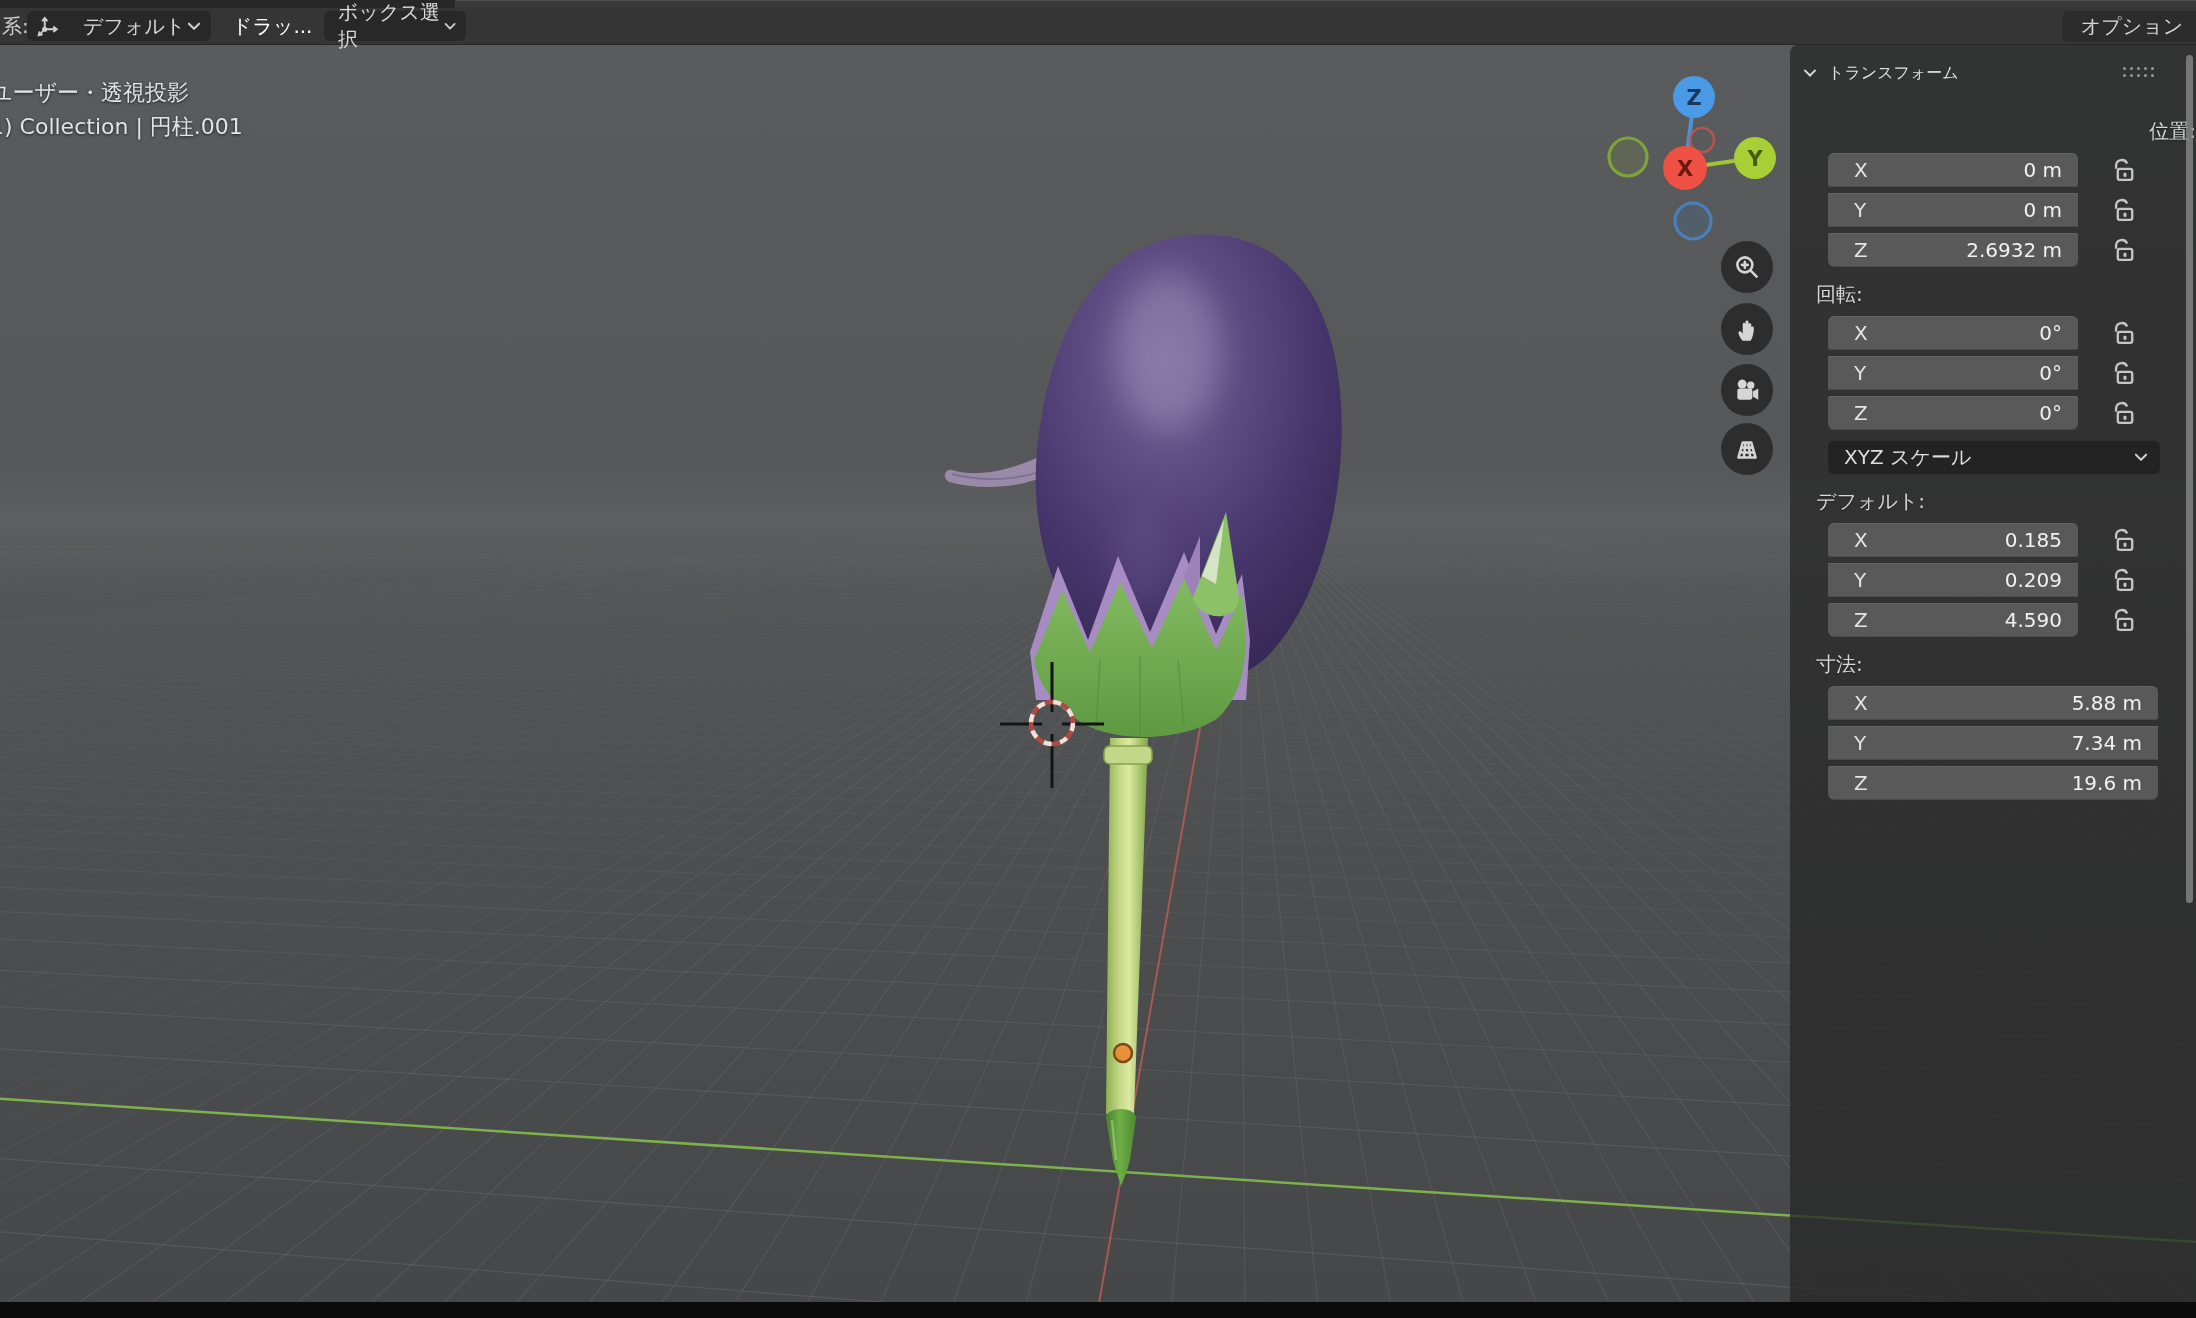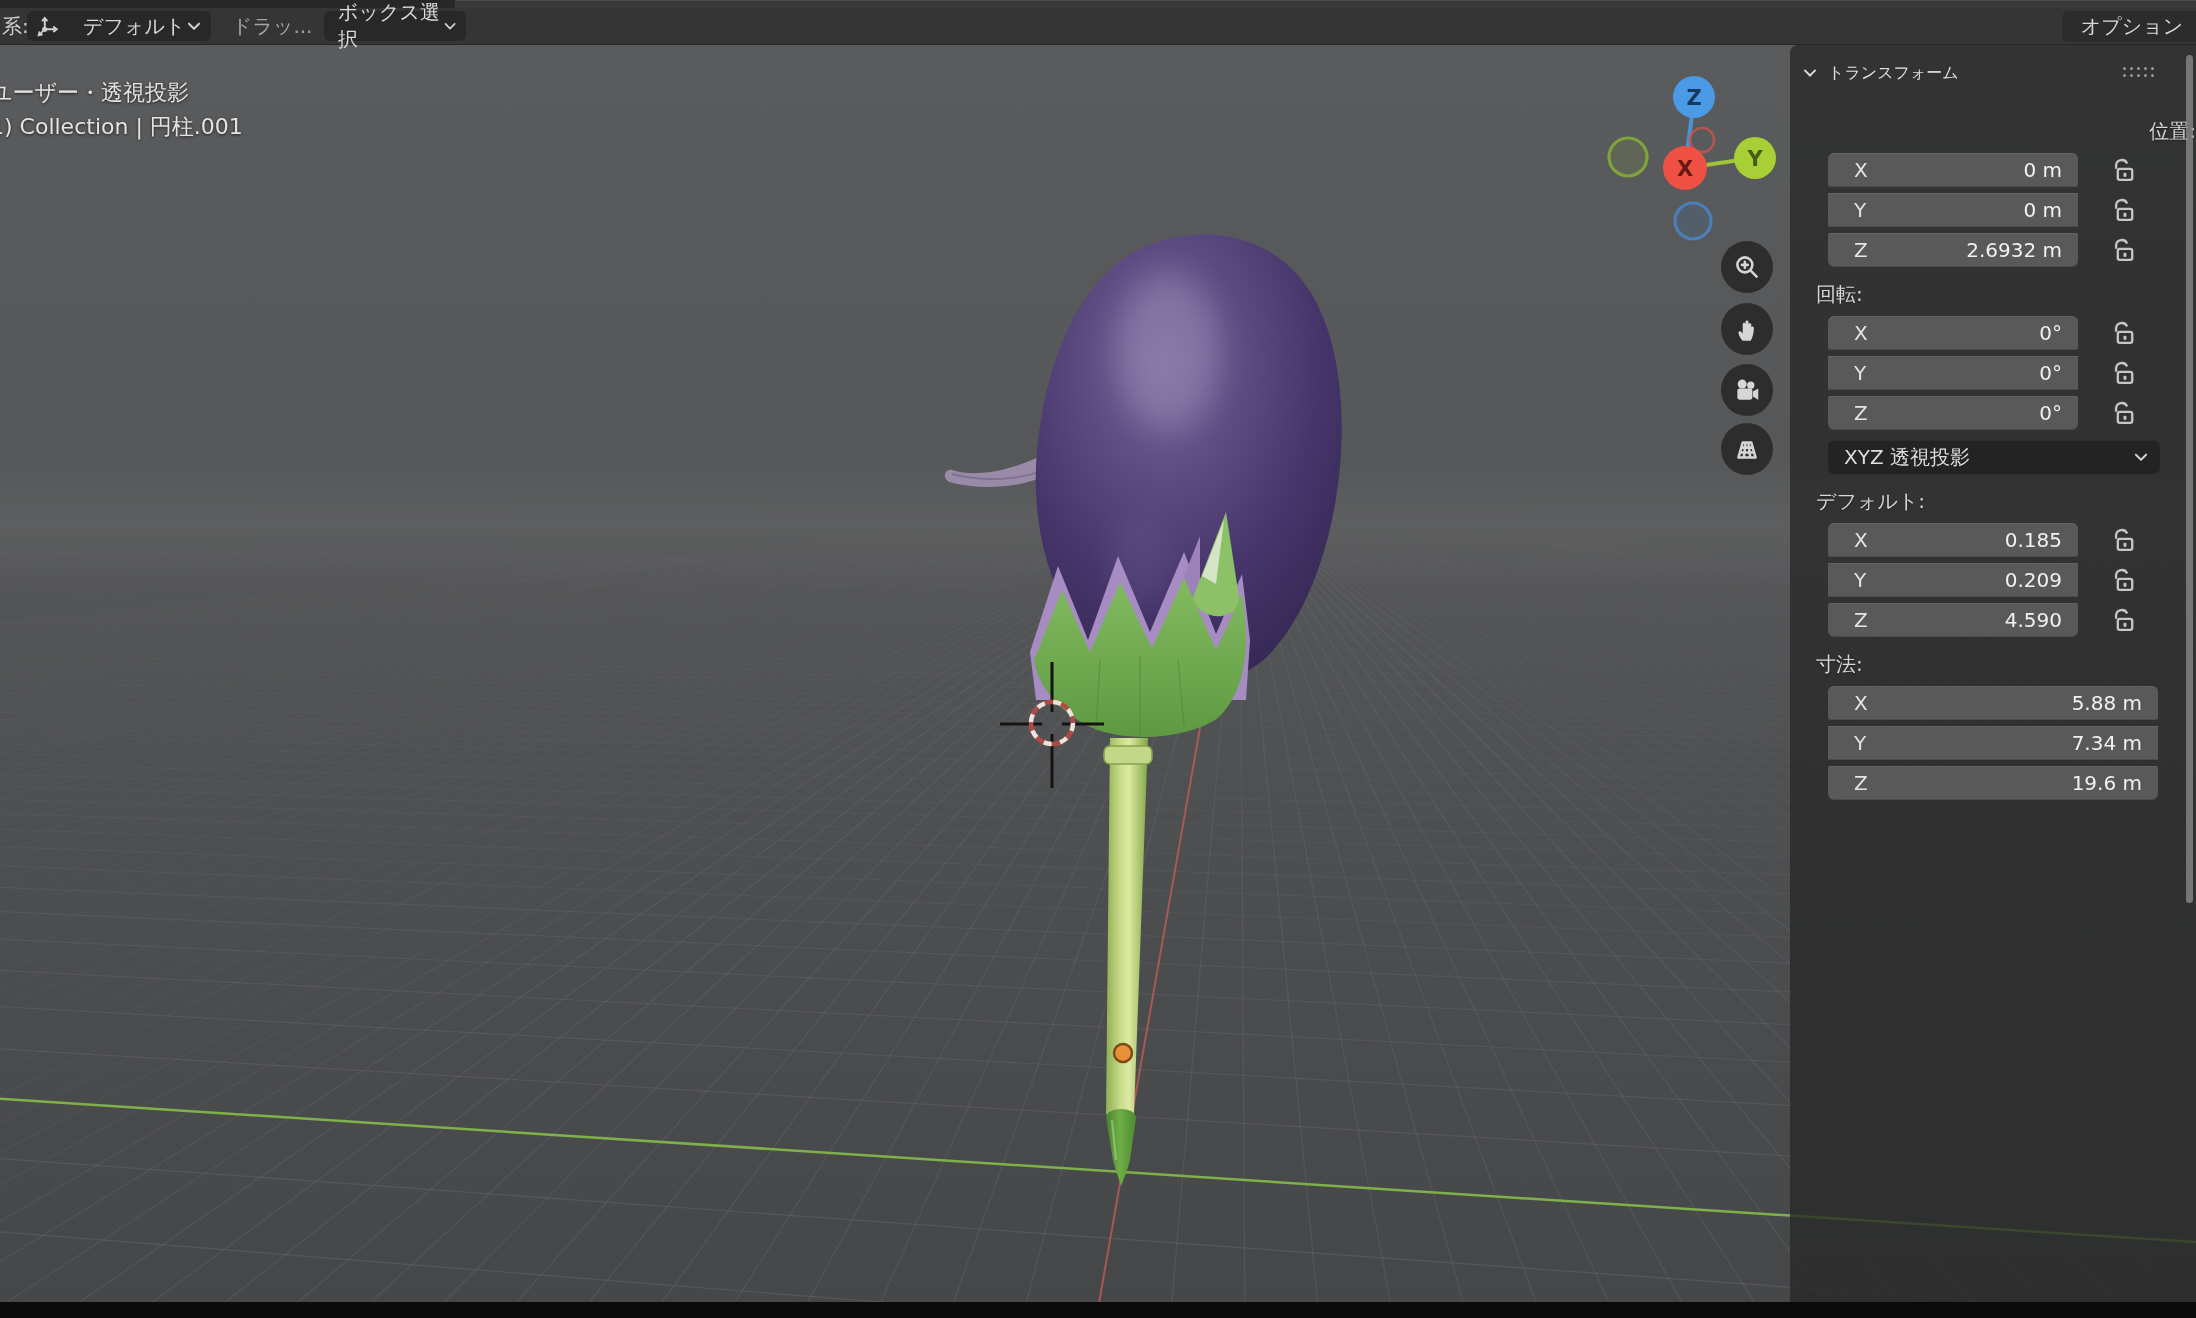--- a/index.html
+++ b/index.html
@@ -510,21 +510,21 @@
       <circle cx="9" cy="15" r="2.4" fill="#d0d0d0"></circle>
       <path d="M9 12.5 V5 M7 7 L9 4.6 L11 7" stroke="#d0d0d0" stroke-width="1.8" fill="none" stroke-linecap="round"></path>
       <path d="M11.5 15 H19.5 M17.4 13 L20 15 L17.4 17" stroke="#d0d0d0" stroke-width="1.8" fill="none" stroke-linecap="round"></path>
       <path d="M7.3 16.7 L3.6 20.4 M4 17.6 L3.3 20.7 L6.4 20" stroke="#d0d0d0" stroke-width="1.6" fill="none" stroke-linecap="round"></path>
     </svg>
     <span style="margin-left:22px;">デフォルト</span>
     <svg class="chev" viewBox="0 0 12 8">
           <polyline points="1.5,1.5 6,6 10.5,1.5"></polyline>
         </svg>
   </div>
-  <div class="hdr-label" style="left:232px;color:#a3a3a3;">ドラッ...</div>
+  <div class="hdr-label" style="left:232px;color:#ffffff;">ドラッ...</div>
   <div class="hdr-btn" style="left:324px;width:142px;padding-left:14px;">
     <span>ボックス選択</span>
     <svg class="chev" viewBox="0 0 12 8">
           <polyline points="1.5,1.5 6,6 10.5,1.5"></polyline>
         </svg>
   </div>
   <div class="opt-btn">オプション</div>
 </div>
 
 <div class="vp-text" style="left:-10px;top:78px;">ユーザー・透視投影</div>
@@ -639,21 +639,21 @@
       <span class="ax">Z</span>
       <span class="val">0°</span>
     </div>
     <span class="lockbox"><svg class="lock" viewBox="0 0 26 26">
             <path d="M7 12 V9 a5 5 0 0 1 9.6 -1.6"></path>
             <rect x="8.5" y="12" width="12.5" height="9.5" rx="1.8"></rect>
             <rect class="kh" x="13.4" y="15.4" width="2.6" height="3.6" rx="1"></rect>
           </svg></span>
   </div>
   <div class="rotmode">
-    <span>XYZ 透視投影</span>
+    <span>XYZ スケール</span>
     <svg class="chev" viewBox="0 0 12 8">
           <polyline points="1.5,1.5 6,6 10.5,1.5"></polyline>
         </svg>
   </div>
 
   <div class="sect-label">デフォルト:</div>
   <div class="row first">
     <div class="numfield">
       <span class="ax">X</span>
       <span class="val">0.185</span>

